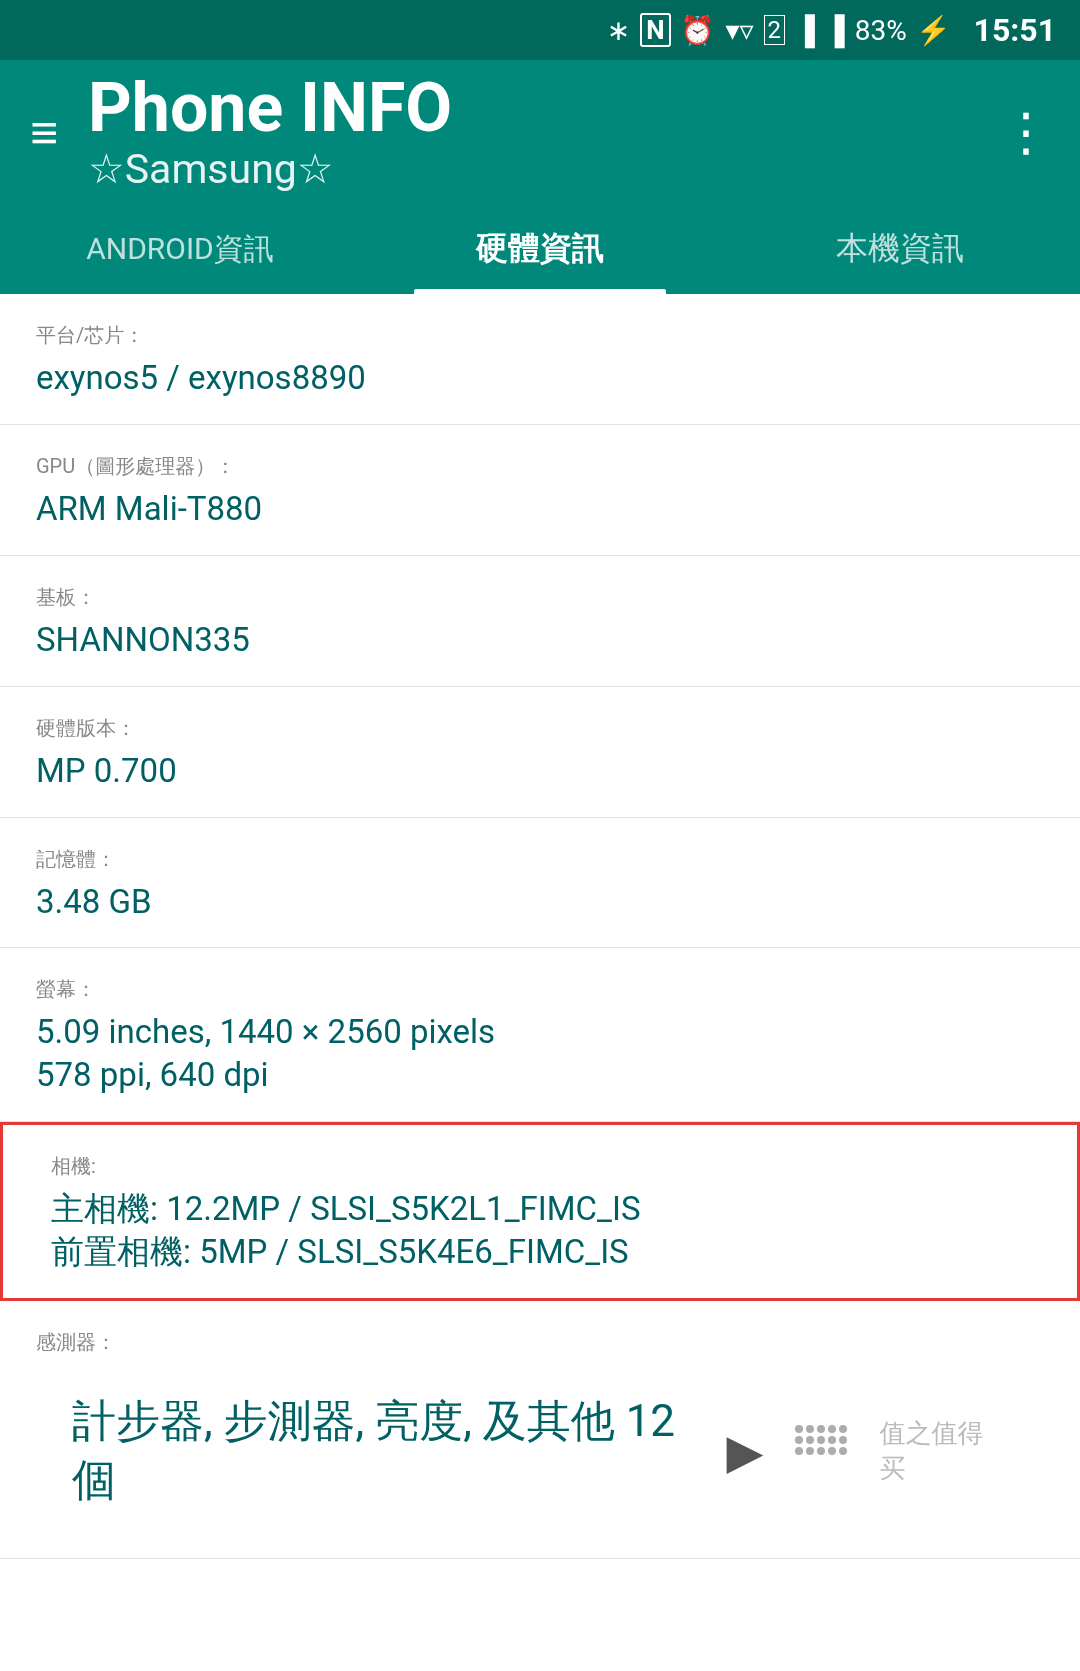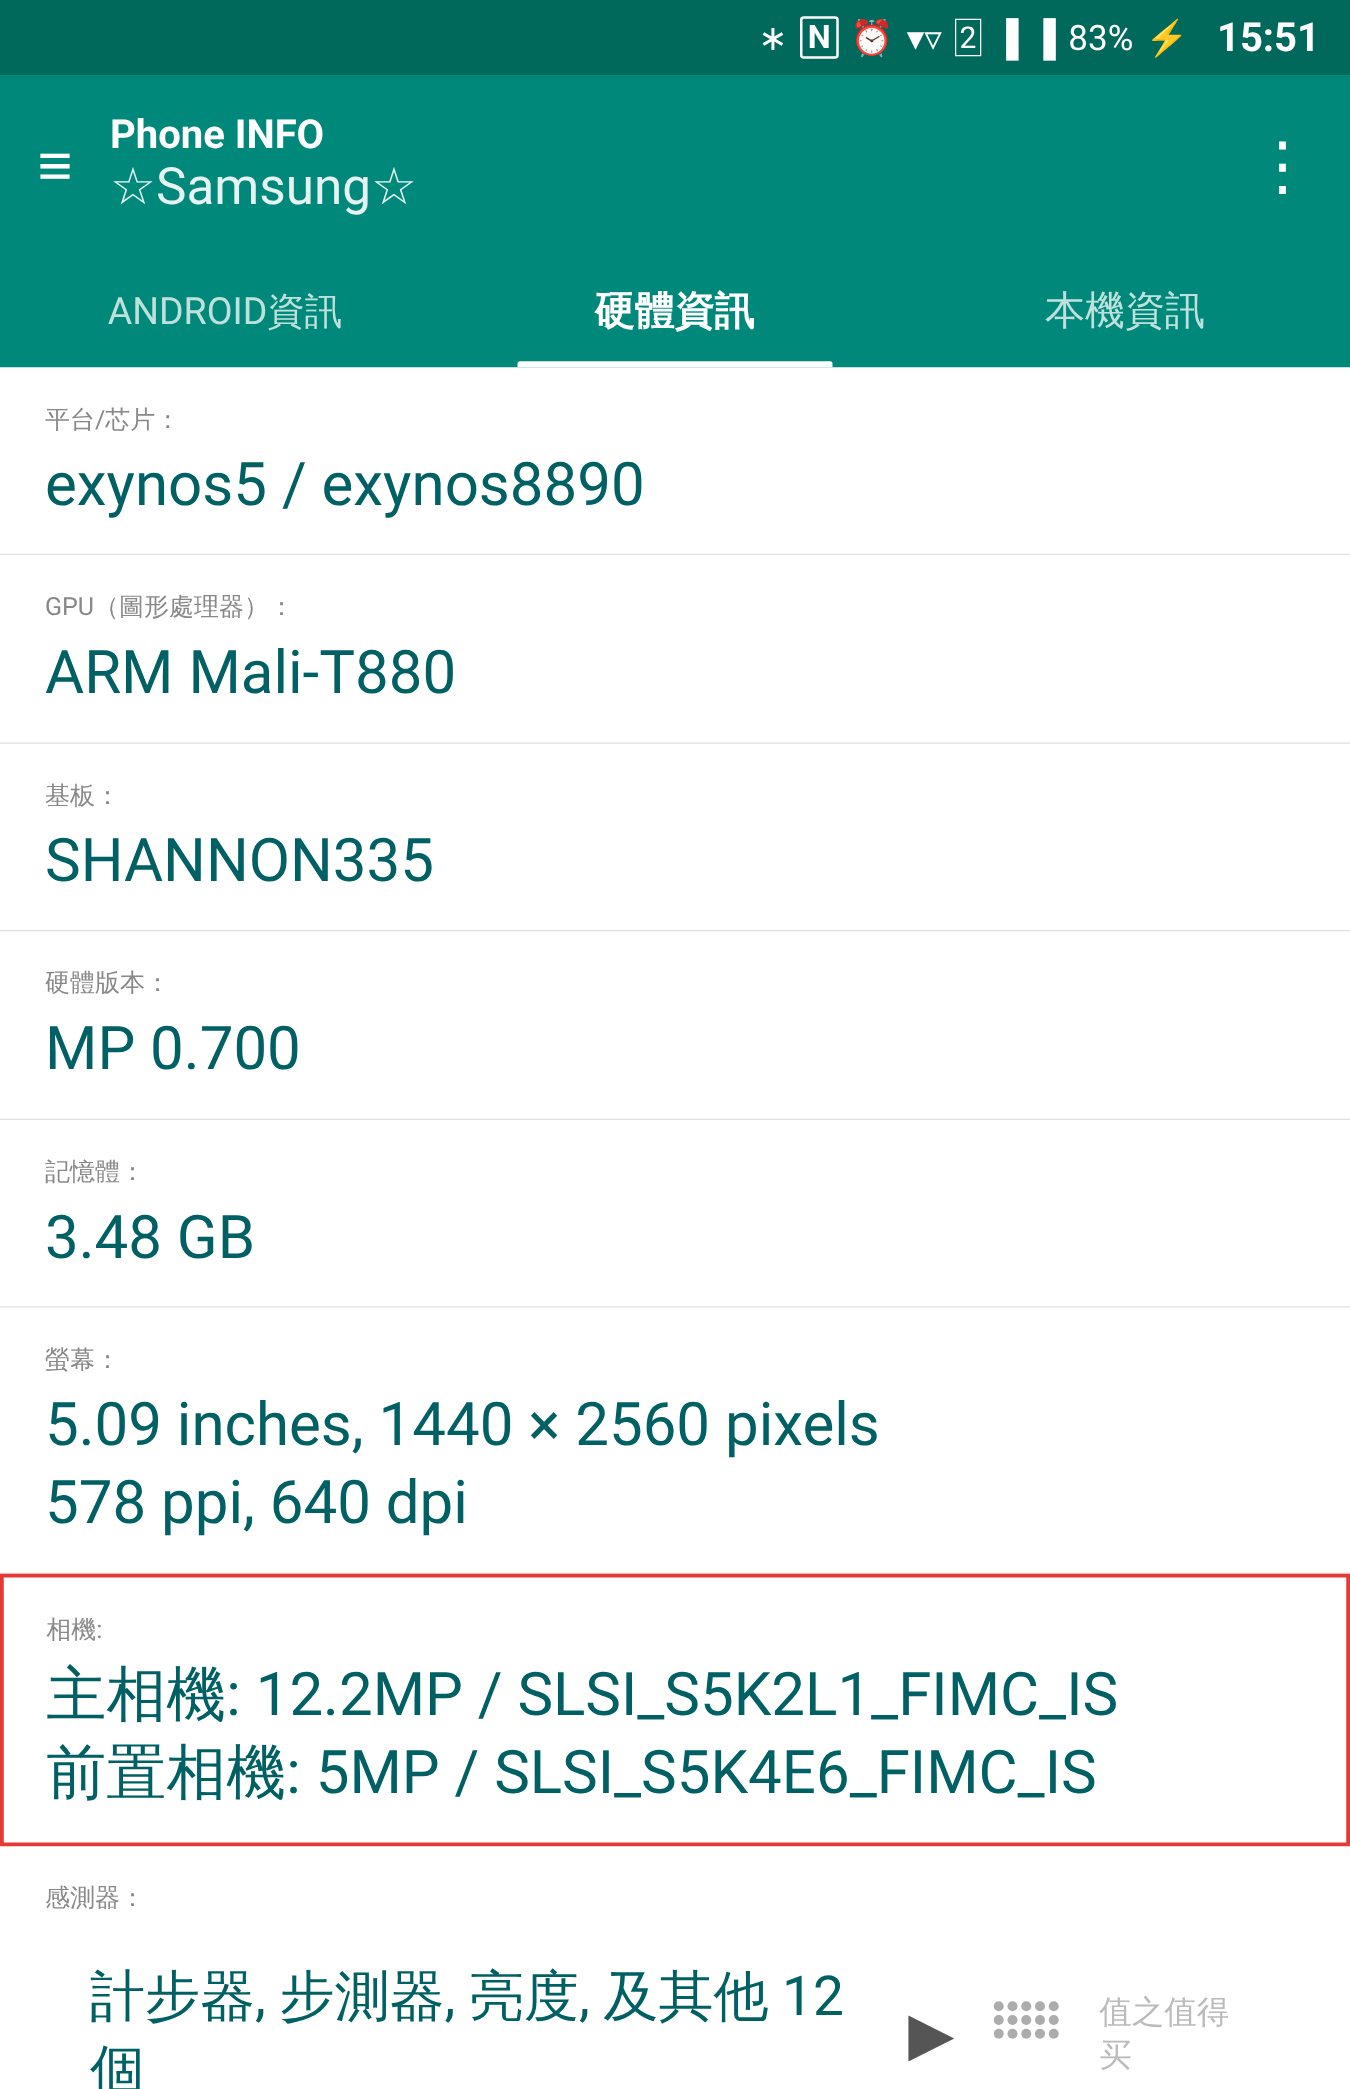--- a/index.html
+++ b/index.html
@@ -45,21 +45,21 @@
     }
     .hamburger-icon {
       font-size: 48px;
       margin-right: 30px;
       cursor: pointer;
     }
     .app-bar-title-area {
       flex: 1;
     }
     .app-bar-title {
-      font-size: 32px;
+      font-size: 68px;
       font-weight: bold;
       line-height: 1.1;
     }
     .app-bar-subtitle {
       font-size: 41px;
       color: rgba(255,255,255,0.9);
     }
     .more-icon {
       font-size: 52px;
       cursor: pointer;
@@ -113,21 +113,21 @@
     .info-section {
       padding: 28px 36px 24px 36px;
       border-bottom: 1px solid #e0e0e0;
     }
     .info-label {
       font-size: 20px;
       color: #888;
       margin-bottom: 8px;
     }
     .info-value {
-      font-size: 48px;
+      font-size: 33px;
       color: #006064;
       font-weight: 400;
       line-height: 1.3;
     }
 
     
     .sensor-section {
       padding: 28px 36px 24px 36px;
       border-bottom: 1px solid #e0e0e0;
     }
@@ -230,21 +230,21 @@
     <div class="info-value">3.48 GB</div>
   </div>
 
   <div class="info-section">
     <div class="info-label">螢幕：</div>
     <div class="info-value" style="white-space:pre-line;">5.09 inches, 1440 × 2560 pixels
 578 ppi, 640 dpi</div>
   </div>
 
   <div style="border: 3px solid #e53935; margin: 0;">
-    <div style="padding: 28px 36px 24px 34px;">
+    <div style="padding: 28px 36px 24px 48px;">
       <div class="info-label">相機:</div>
       <div class="info-value" style="white-space:pre-line;">主相機: 12.2MP / SLSI_S5K2L1_FIMC_IS
 前置相機: 5MP / SLSI_S5K4E6_FIMC_IS</div>
     </div>
   </div>
 
   <div class="sensor-section">
     <div class="info-label">感測器：</div>
     <div class="bottom-area">
       <div class="sensor-value">計步器, 步測器, 亮度, 及其他 12 個</div>

